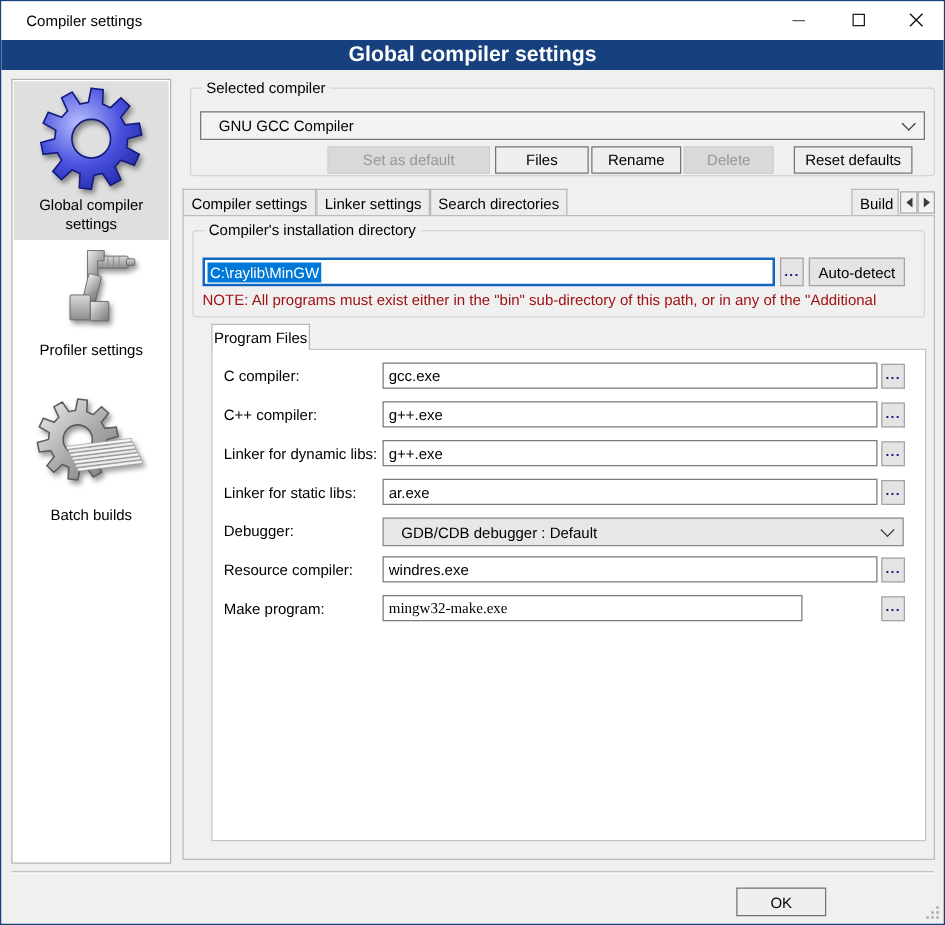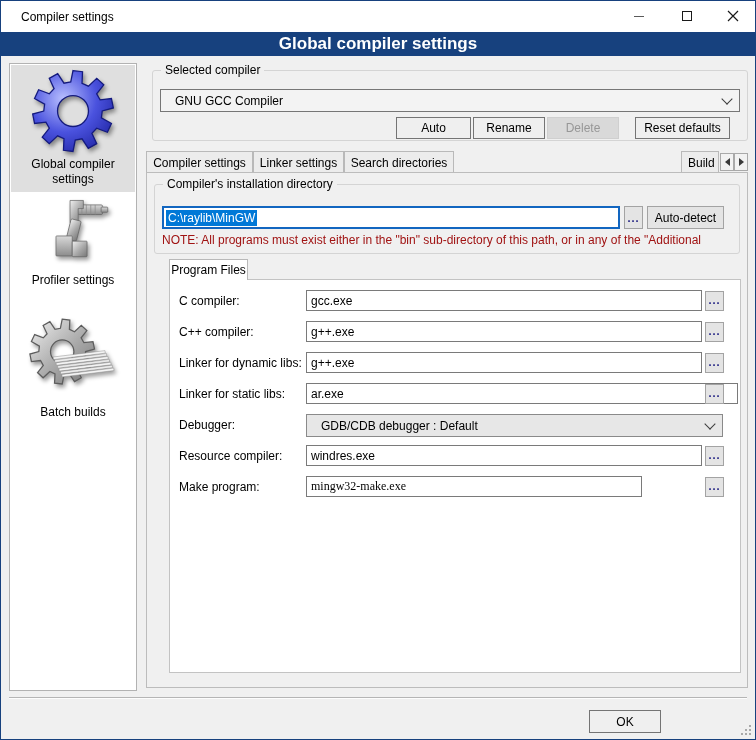--- a/index.html
+++ b/index.html
@@ -150,22 +150,25 @@
       <div class="lbl">Batch builds</div>
     </div>
   </div>
 
   <div class="group" style="left:151px; top:69px; width:596px; height:71px;">
     <span class="gtitle">Selected compiler</span>
     <div class="combo" style="left:7px; top:18px; right:7px; height:23px;">
       <span>GNU GCC Compiler</span>
       <span class="chev"></span>
     </div>
+    <div class="btn disabled" style="left:109px; top:46px; width:130px; height:22px;">
+        <span>Set as default</span>
+      </div>
     <div class="btn" style="left:243px; top:46px; width:75px; height:22px;">
-        <span>Auto</span>
+        <span>Files</span>
       </div>
     <div class="btn" style="left:320px; top:46px; width:72px; height:22px;">
         <span>Rename</span>
       </div>
     <div class="btn disabled" style="left:394px; top:46px; width:72px; height:22px;">
         <span>Delete</span>
       </div>
     <div class="btn" style="left:482px; top:46px; width:95px; height:22px;">
         <span>Reset defaults</span>
       </div>
@@ -227,21 +230,21 @@
         <span>...</span>
       </div>
 
     <span class="flabel" style="left:178px; top:355px;">Linker for dynamic libs:</span>
     <input class="tinput" style="left: 305px; top: 351px; width: 396px; height: 21px;" value="g++.exe">
     <div class="browse" style="left:704px; top:352px; width:19px; height:20px;">
         <span>...</span>
       </div>
 
     <span class="flabel" style="left:178px; top:386px;">Linker for static libs:</span>
-    <input class="tinput" style="left: 305px; top: 382px; width: 432px; height: 21px;" value="ar.exe">
+    <input class="tinput" style="left: 305px; top: 382px; width: 396px; height: 21px;" value="ar.exe">
     <div class="browse" style="left:704px; top:383px; width:19px; height:20px;">
         <span>...</span>
       </div>
 
     <span class="flabel" style="left:178px; top:417px;">Debugger:</span>
     <div class="combo gray" style="left:305px; top:413px; width:417px; height:23px;">
       <span>GDB/CDB debugger : Default</span>
       <span class="chev"></span>
     </div>
 

